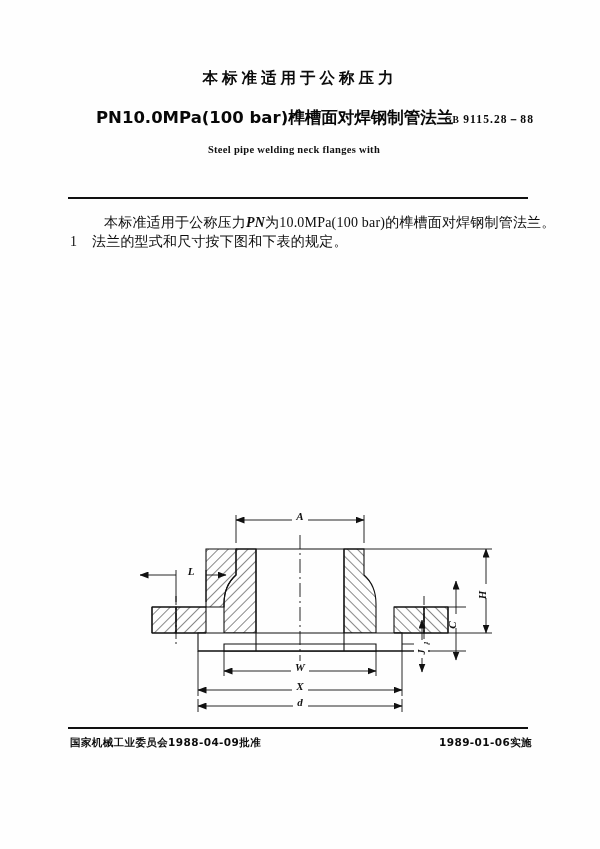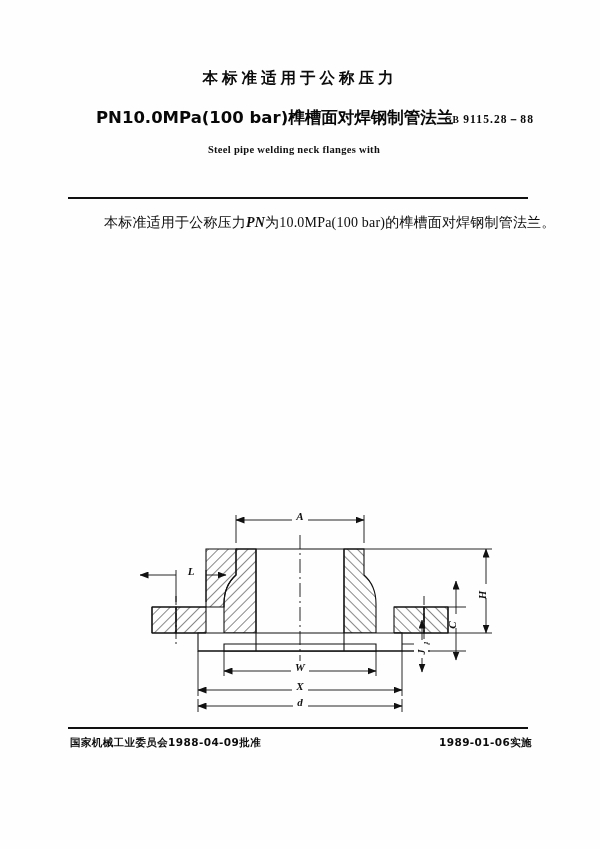--- a/index.html
+++ b/index.html
@@ -162,20 +162,23 @@
   </div>
 
   <div class="en-title l1">Steel pipe welding neck flanges with</div>
 
   <div class="rule-top"></div>
 
   <div class="para p1">
     <span>本标准适用于公称压力</span><span class="it">PN</span><span>为</span><span class="num">10.0MPa(100 bar)</span><span>的榫槽面对焊钢制管法兰。</span>
   </div>
 
+  <div class="para p2">
+    <span class="idx num">1</span><span>法兰的型式和尺寸按下图和下表的规定。</span>
+  </div>
 
   <div class="drawing">
     <svg width="600" height="460" viewBox="0 0 600 460" xmlns="http://www.w3.org/2000/svg">
       <defs>
         <pattern id="hatchR" width="7" height="7" patternTransform="rotate(45)" patternUnits="userSpaceOnUse">
           <line x1="0" y1="0" x2="0" y2="7" stroke="#111" stroke-width="1"></line>
         </pattern>
         <pattern id="hatchL" width="7" height="7" patternTransform="rotate(-45)" patternUnits="userSpaceOnUse">
           <line x1="0" y1="0" x2="0" y2="7" stroke="#111" stroke-width="1"></line>
         </pattern>

